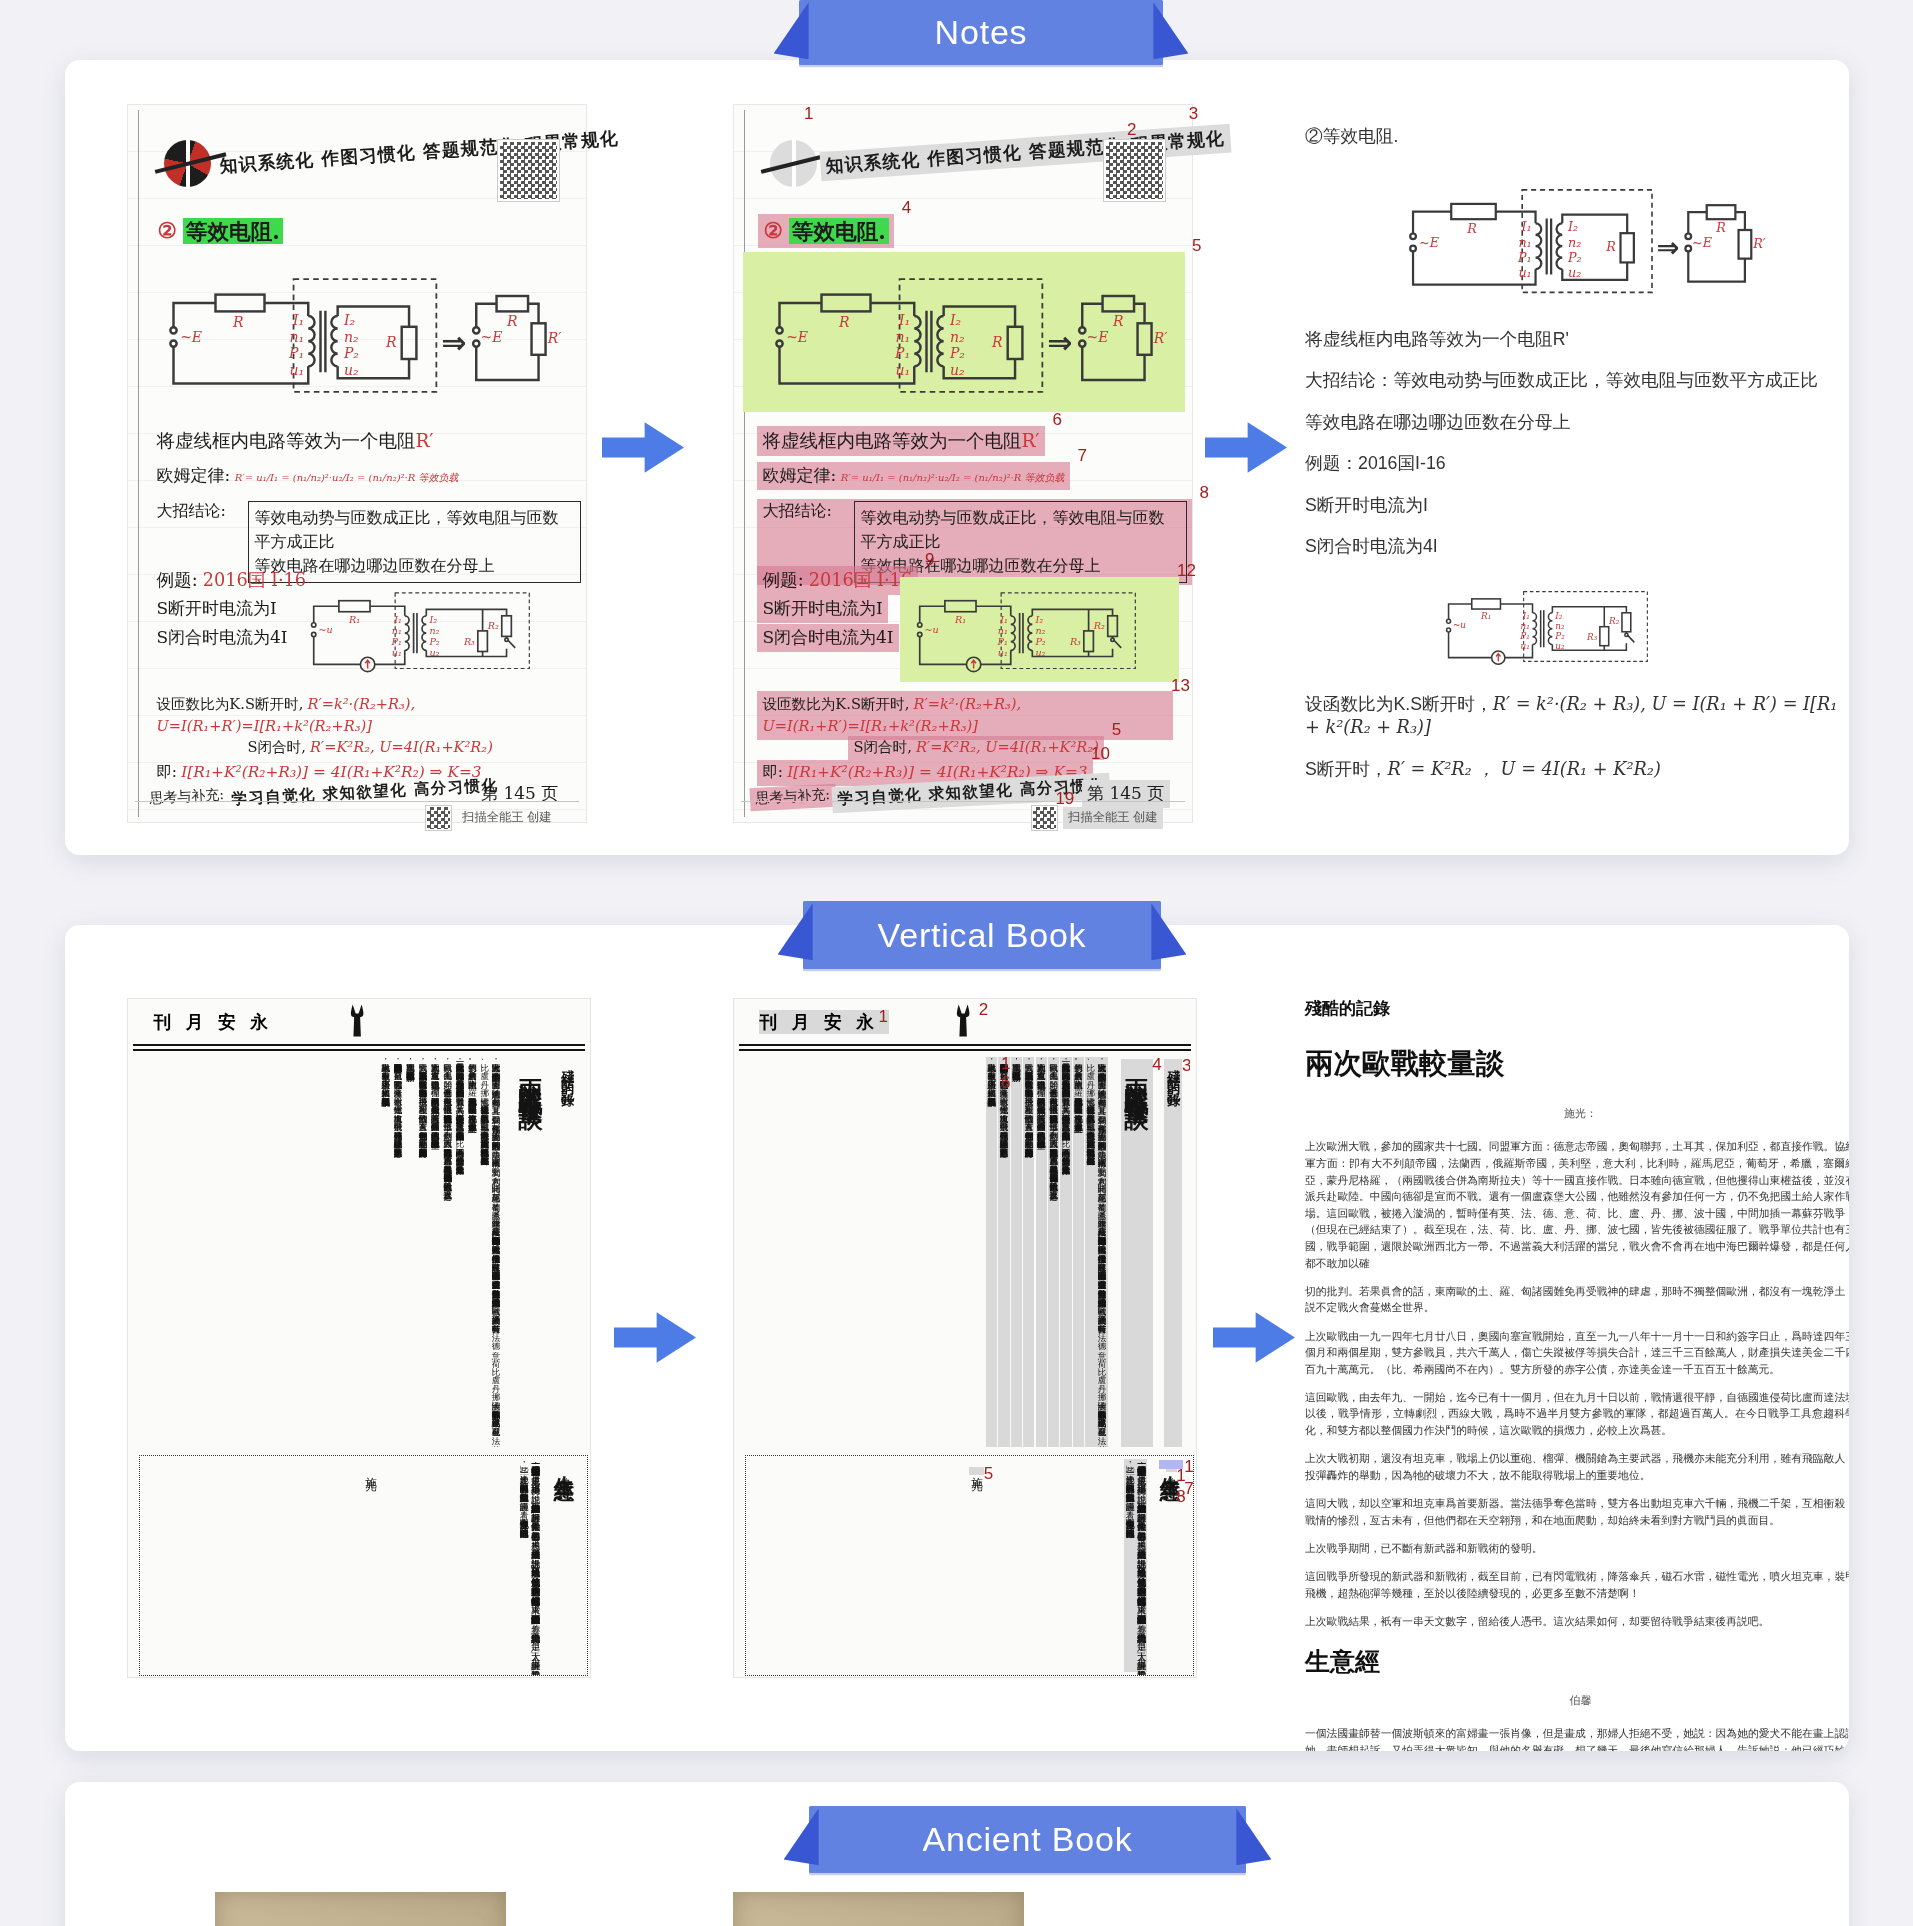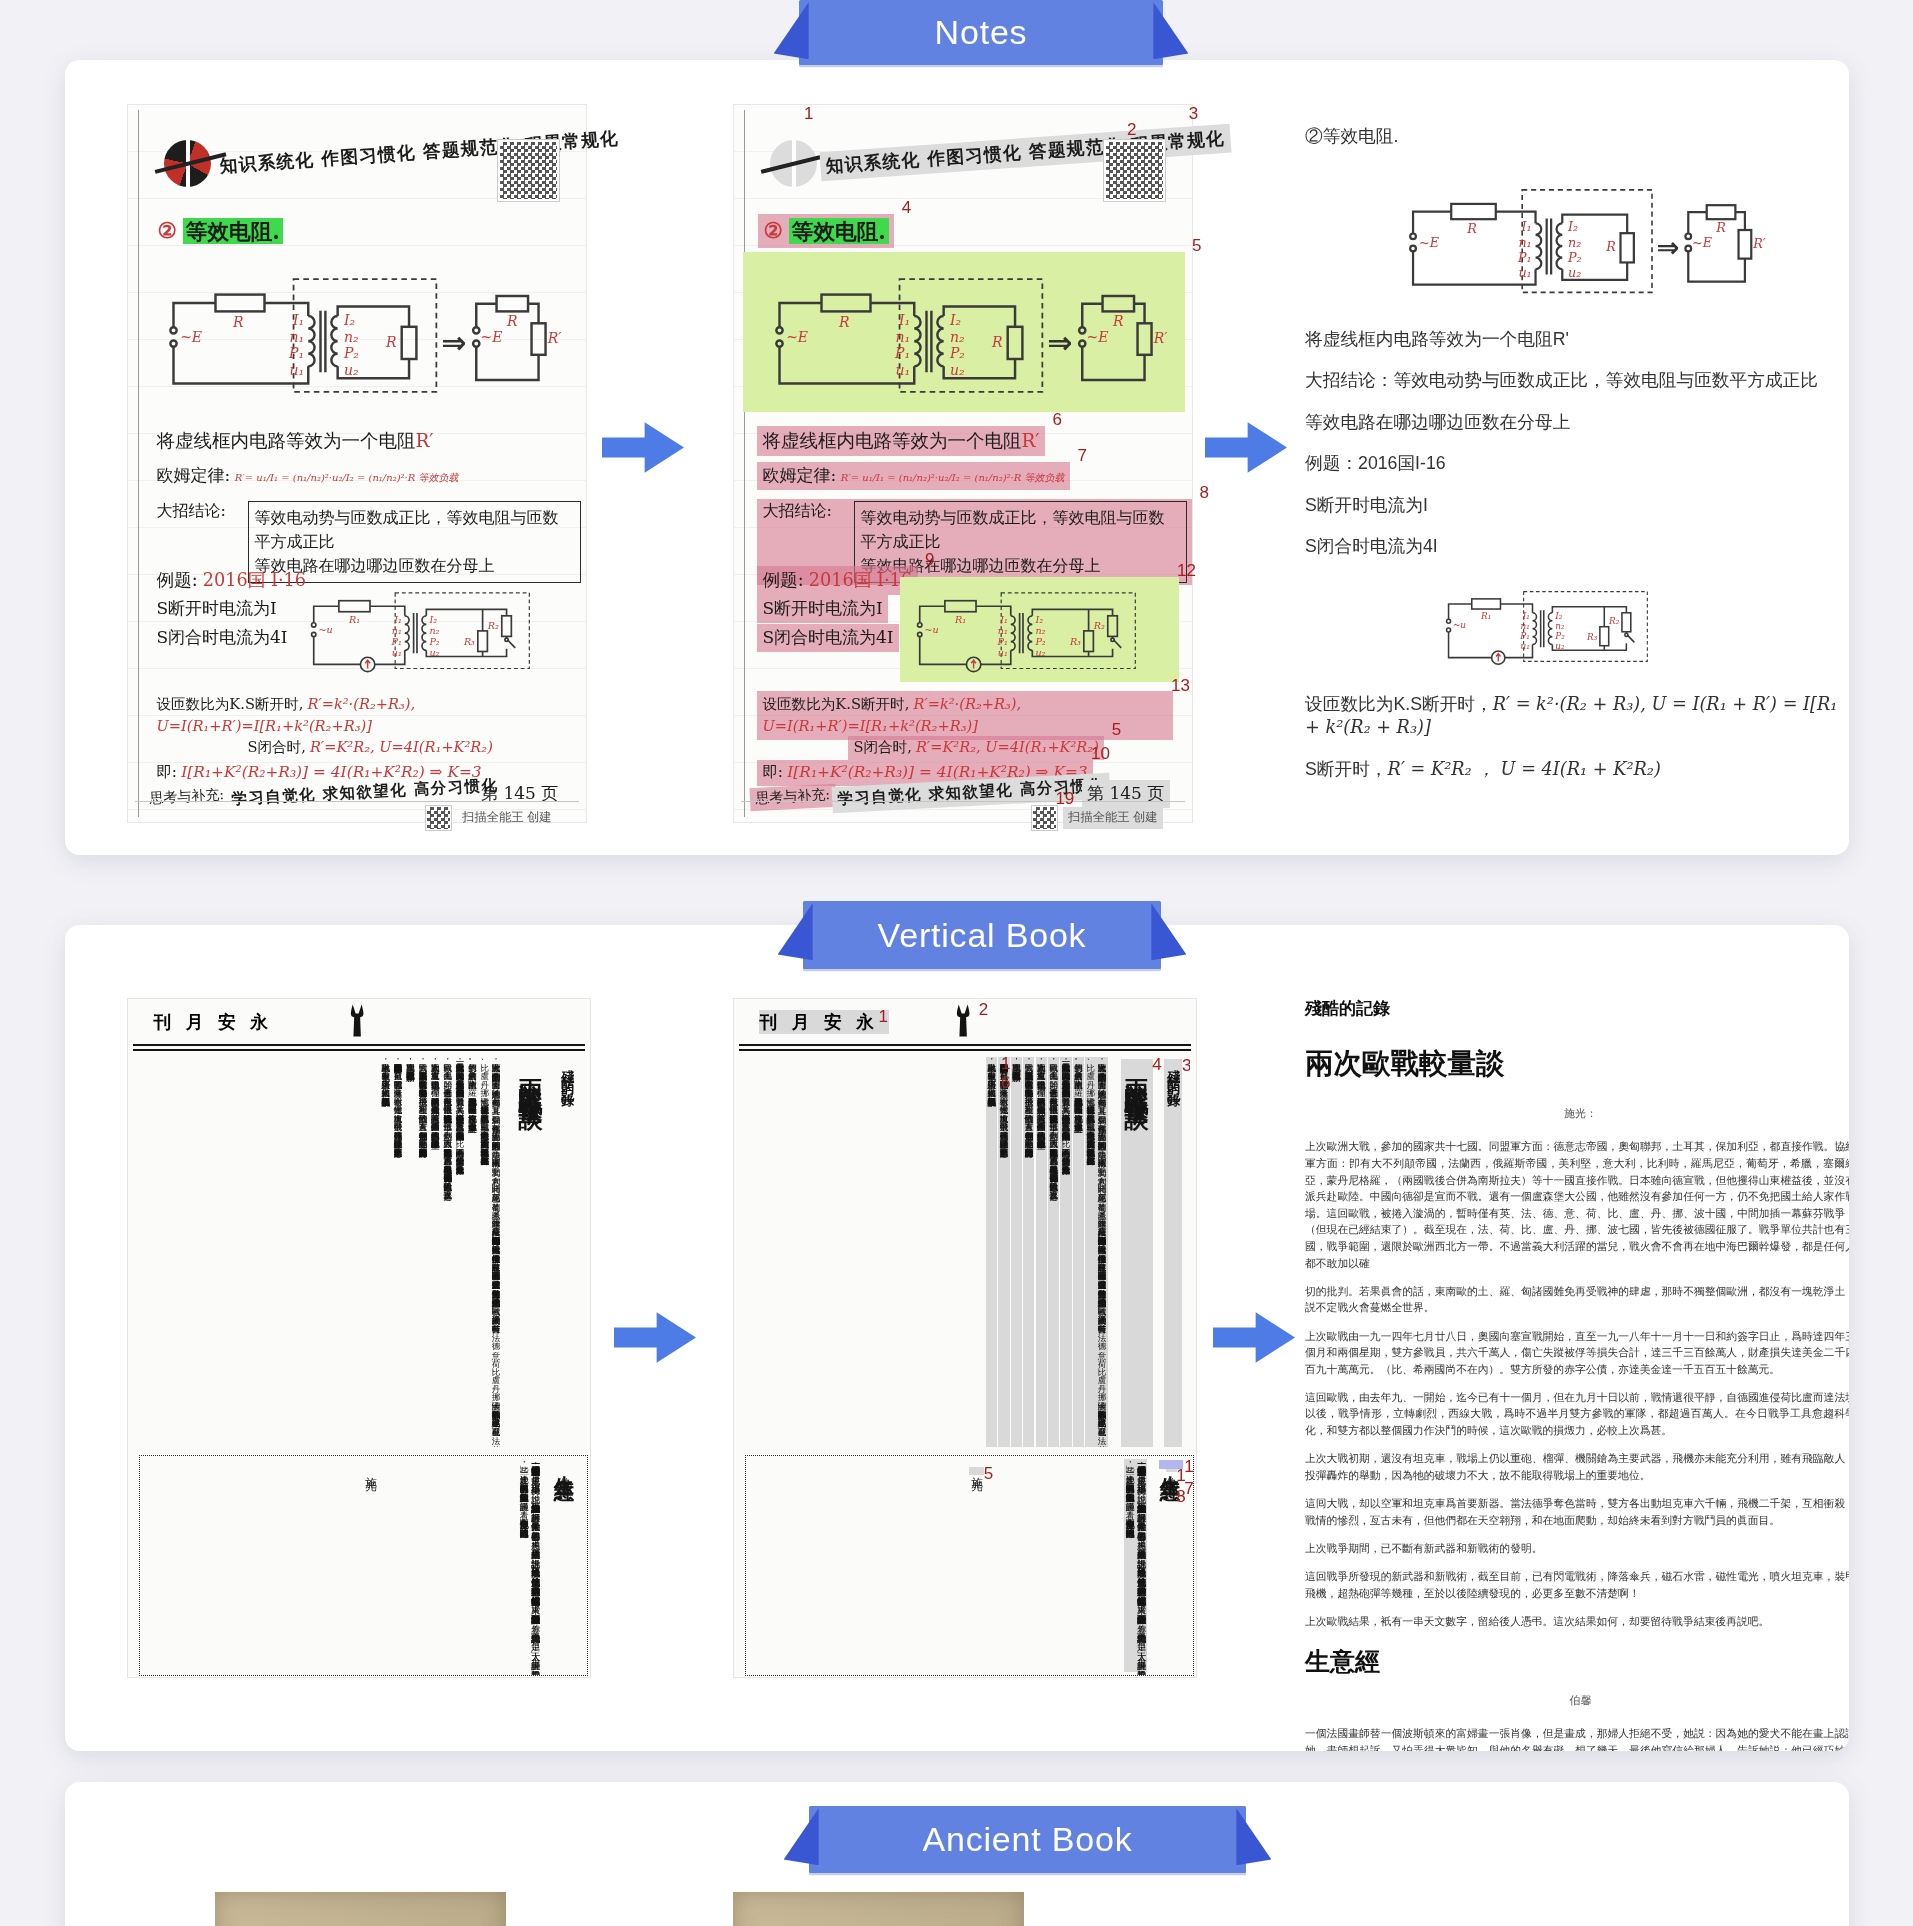--- a/index.html
+++ b/index.html
@@ -410,21 +410,21 @@
         <text class="clbl" x="443" y="282" text-anchor="end">P₁</text>
         <text class="clbl" x="443" y="328" text-anchor="end">u₁</text>
         <text class="clbl" x="558" y="190">I₂</text>
         <text class="clbl" x="558" y="236">n₂</text>
         <text class="clbl" x="558" y="282">P₂</text>
         <text class="clbl" x="558" y="328">u₂</text>
         <text class="clbl" x="848" y="215" text-anchor="end">R₂</text>
         <text class="clbl" x="748" y="285" text-anchor="end">R₃</text>
       </svg>
     </div>
-    <p><span>设匝数比为K.S断开时，</span><span class="math">R′ = k²·(R₂ + R₃), U = I(R₁ + R′) = I[R₁ + k²(R₂ + R₃)]</span></p>
+    <p><span>设函数比为K.S断开时，</span><span class="math">R′ = k²·(R₂ + R₃), U = I(R₁ + R′) = I[R₁ + k²(R₂ + R₃)]</span></p>
     <p><span>S断开时，</span><span class="math">R′ = K²R₂ ， U = 4I(R₁ + K²R₂)</span></p>
 
   </div>
 </div>
 
 <div class="card" id="card-vbook">
 
   <div class="paper" style="left:62px;top:73px;">
     <div class="n-mast">刊月安永</div>
     <div class="n-orn"><svg width="22.3" height="35" viewBox="0 0 60 90">

